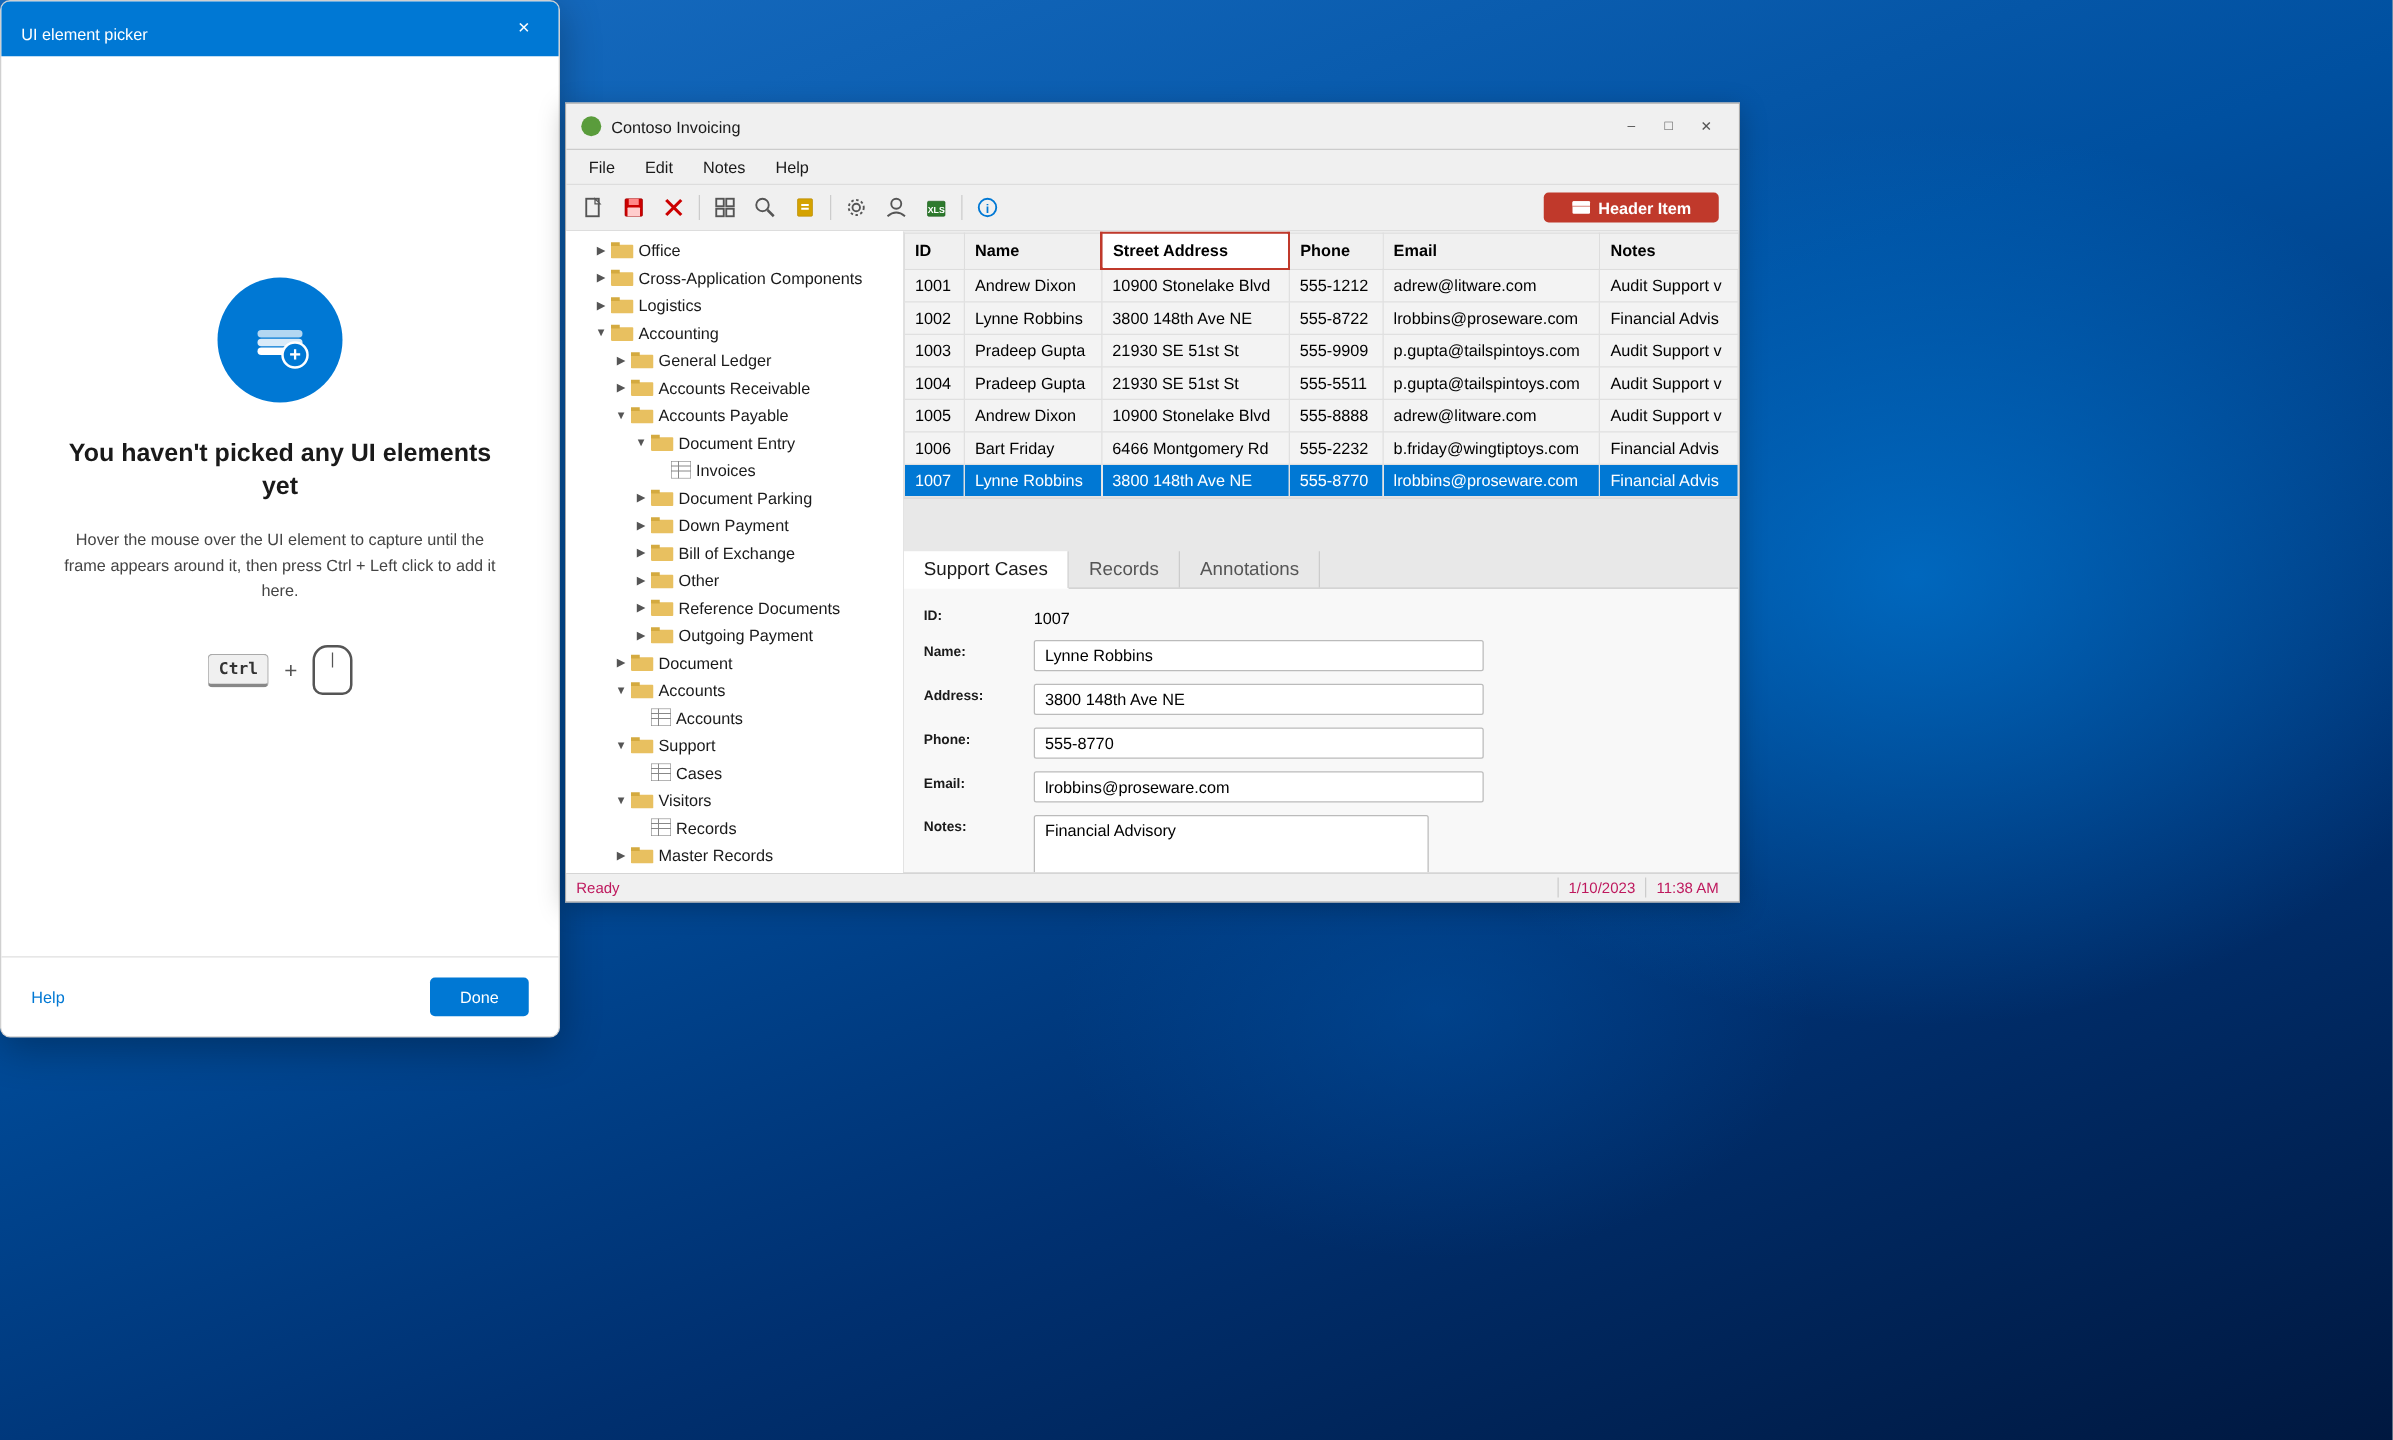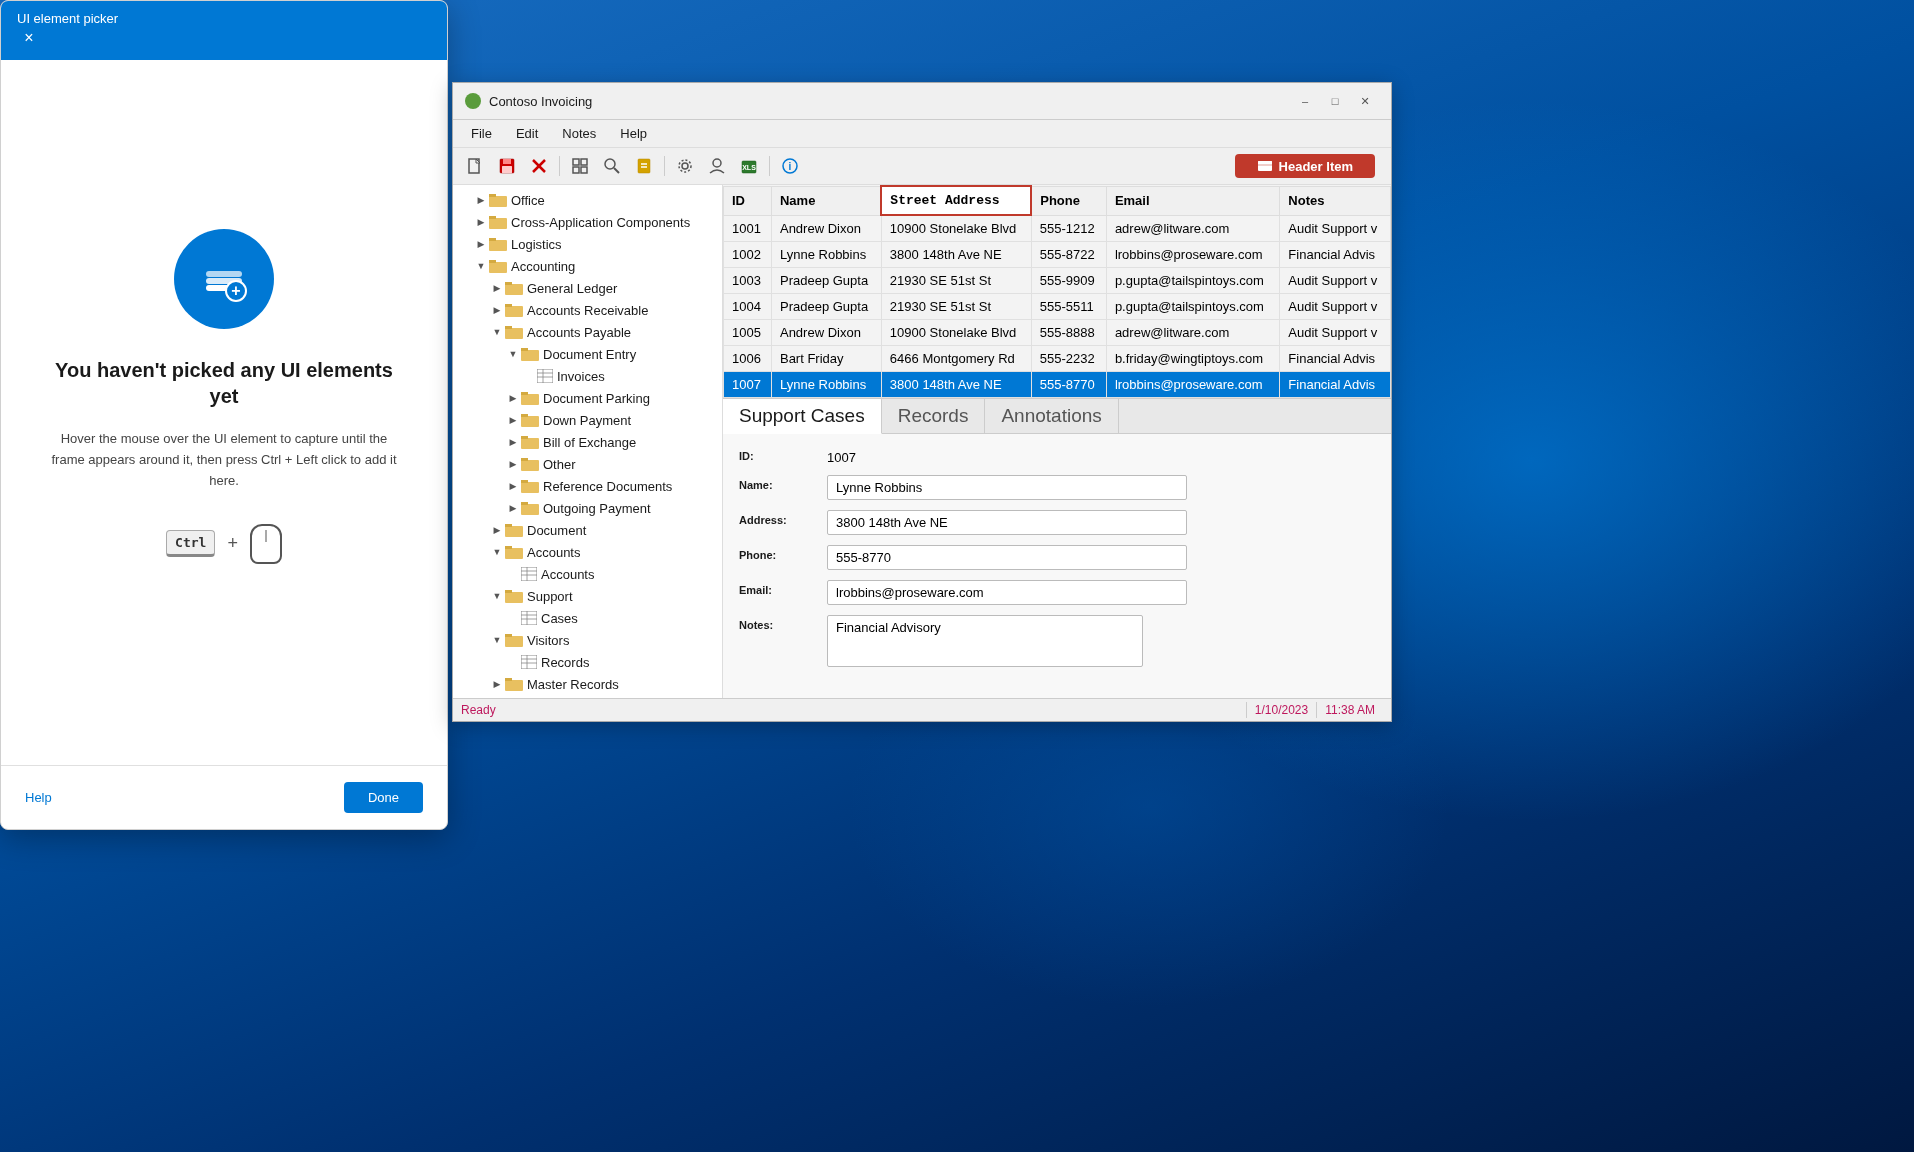--- a/index.html
+++ b/index.html
@@ -37,24 +37,23 @@
       display: flex;
       flex-direction: column;
       overflow: hidden;
     }
 
     .picker-titlebar {
       background: #0078d4;
       color: white;
       padding: 10px 16px;
       display: flex;
-      align-items: flex-start;
+      align-items: flex-end;
       justify-content: space-between;
       flex-shrink: 0;
-      flex-direction: column;
     }
 
     .picker-titlebar-text {
       font-size: 13px;
       font-weight: 400;
     }
 
     .picker-close-btn {
       width: 24px;
       height: 24px;
@@ -406,21 +405,20 @@
       font-weight: 600;
       white-space: nowrap;
       position: sticky;
       top: 0;
       z-index: 2;
     }
 
     .grid-table th.highlighted {
       background: white;
       border: 2px solid #c0392b;
-      font-family: Liberation Mono, monospace;
     }
 
     .grid-table td {
       padding: 5px 8px;
       border: 1px solid #e0e0e0;
       white-space: nowrap;
       overflow: hidden;
       max-width: 180px;
       text-overflow: ellipsis;
     }
@@ -442,23 +440,24 @@
 
     .tab-bar {
       display: flex;
       background: #e8e8e8;
       border-bottom: 1px solid #ccc;
     }
 
     .tab {
       padding: 6px 16px;
       cursor: pointer;
-      font-size: 19px;
+      font-size: 15px;
       border-right: 1px solid #ccc;
       color: #555;
+      margin-top: 42px;
     }
     .tab.active {
       background: white;
       color: #1a1a1a;
       border-bottom: 1px solid white;
       margin-bottom: -1px;
       font-weight: 500;
     }
 
     .detail-form {

